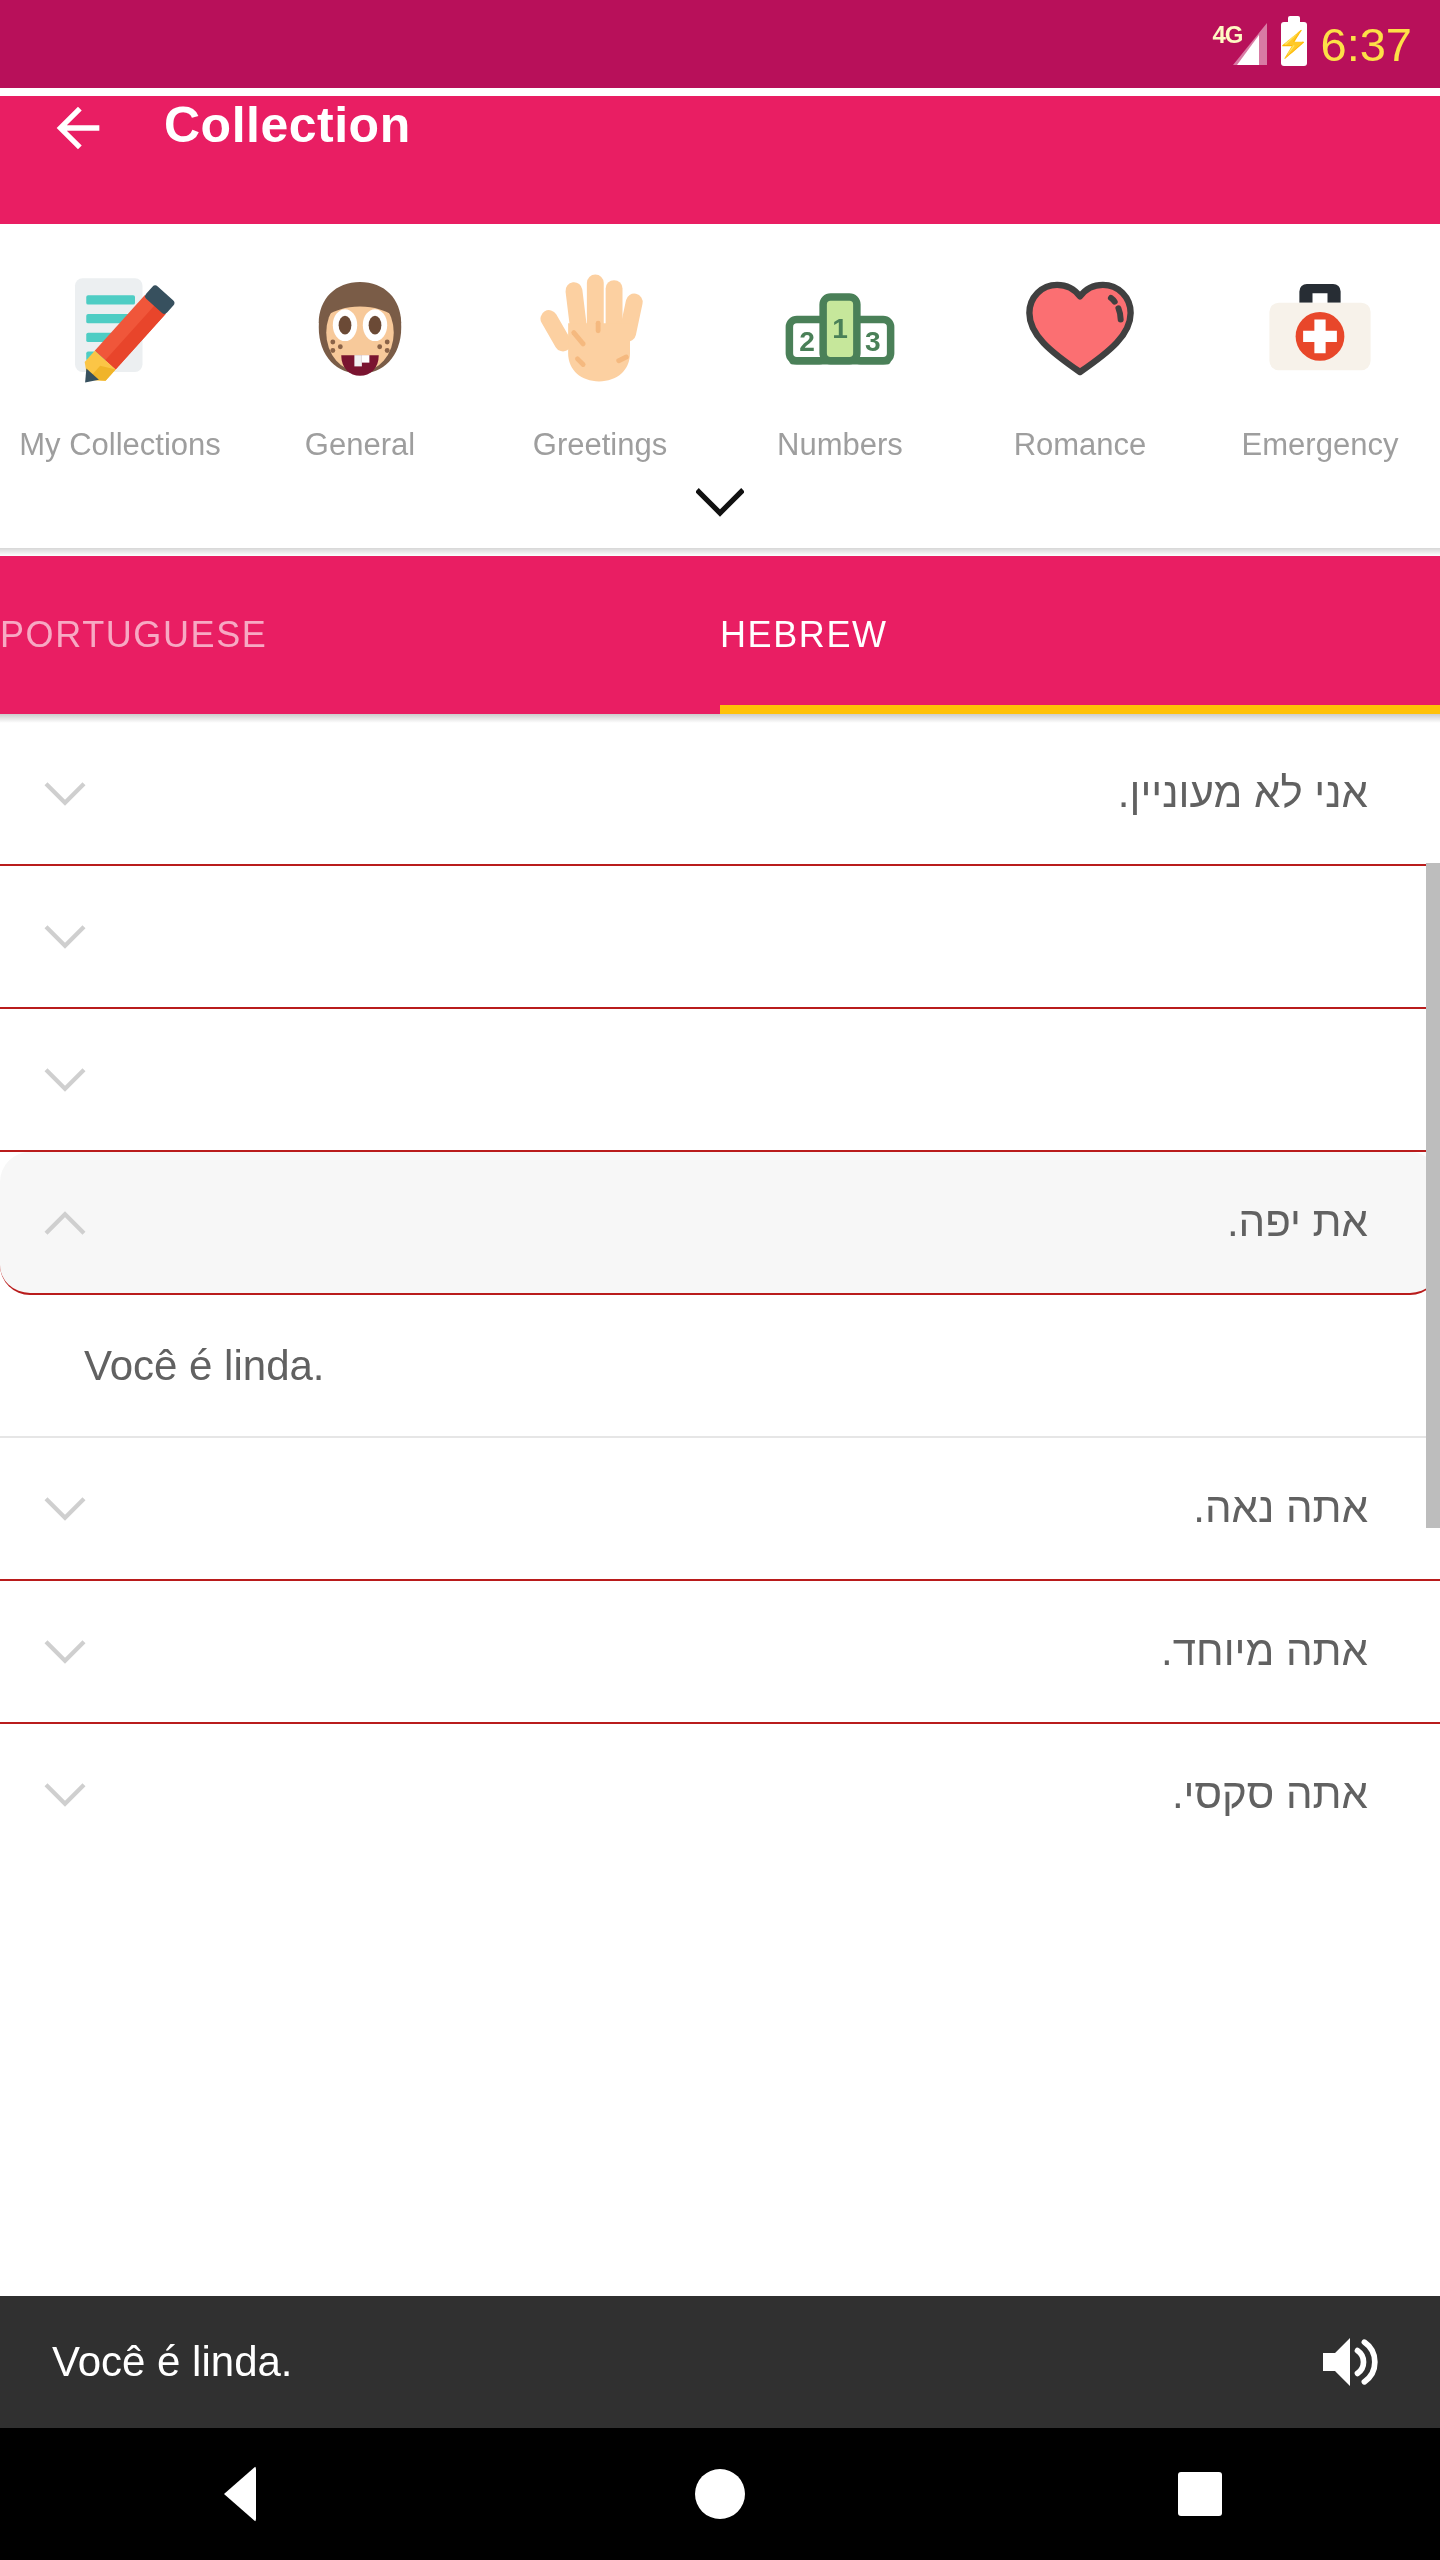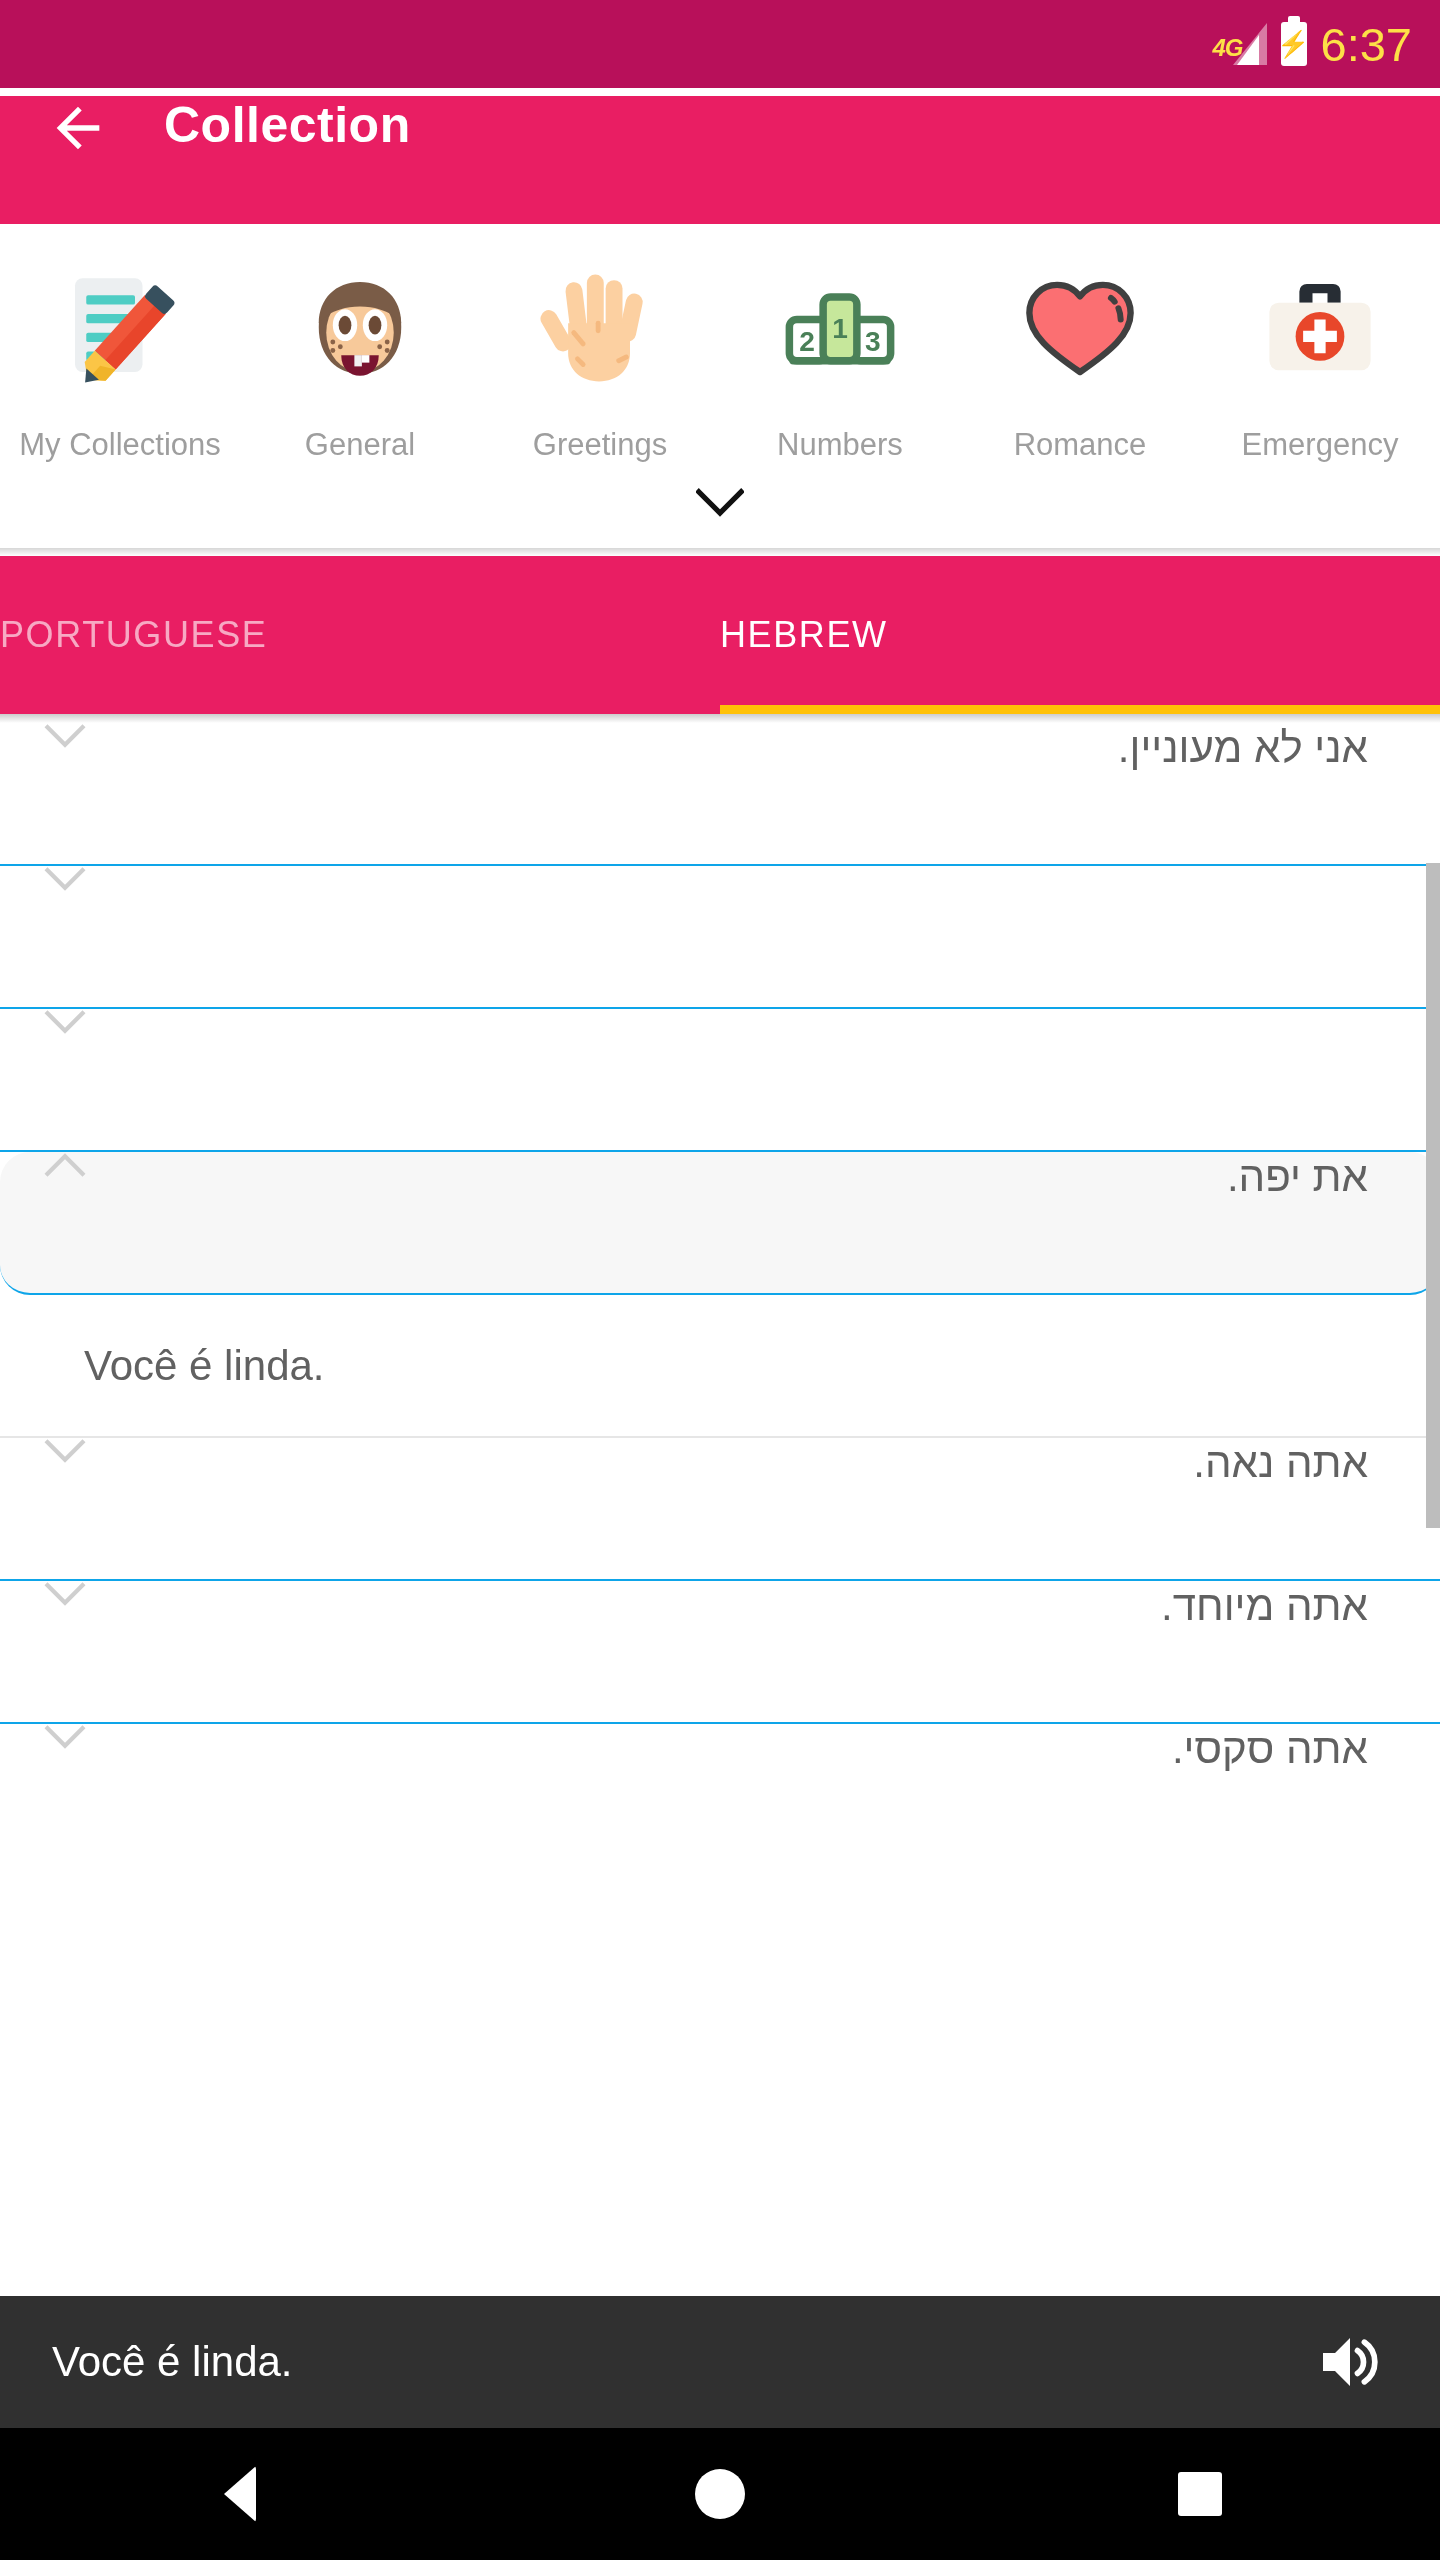--- a/index.html
+++ b/index.html
@@ -16,22 +16,22 @@
     height:88px;
     background:#b8105a;
     display:flex;
     align-items:center;
     justify-content:flex-end;
     padding-right:28px;
     gap:14px;
   }
   .sb-signal { position:relative; width:52px; height:50px; }
   .sb-4g {
-    position:absolute; left:-2px; top:15px;
-    font-size:24px; font-weight:bold; color:#fde047; letter-spacing:-1px;font-style:italic;
+    position:absolute; left:-2px; top:2px;
+    font-size:24px; font-weight:bold; color:#fef9c3; letter-spacing:-1px;
   }
   .sb-tri {
     position:absolute; right:0; bottom:4px;
     width:0; height:0;
     border-left:34px solid transparent;
     border-bottom:42px solid rgba(255,255,255,0.45);
   }
   .sb-tri2 {
     position:absolute; right:8px; bottom:4px;
     width:0; height:0;
@@ -153,23 +153,23 @@
 
   
   .list {
     position:relative;
     background:#ffffff;
     height:1130px;
     overflow:hidden;
   }
   .row {
     height:143px;
-    border-bottom:2px solid #0ea5e9;
-    display:flex;
-    align-items:flex-start;
+    border-bottom:2px solid #b91c1c;
+    display:flex;
+    align-items:center;
     position:relative;
     background:#ffffff;
     cursor:pointer;
   }
   .row.expanded { background:#f7f7f7;border-radius:30px; }
   .row-chevron {
     width:130px;
     display:flex; align-items:center; justify-content:center;
     flex:0 0 auto;
   }

